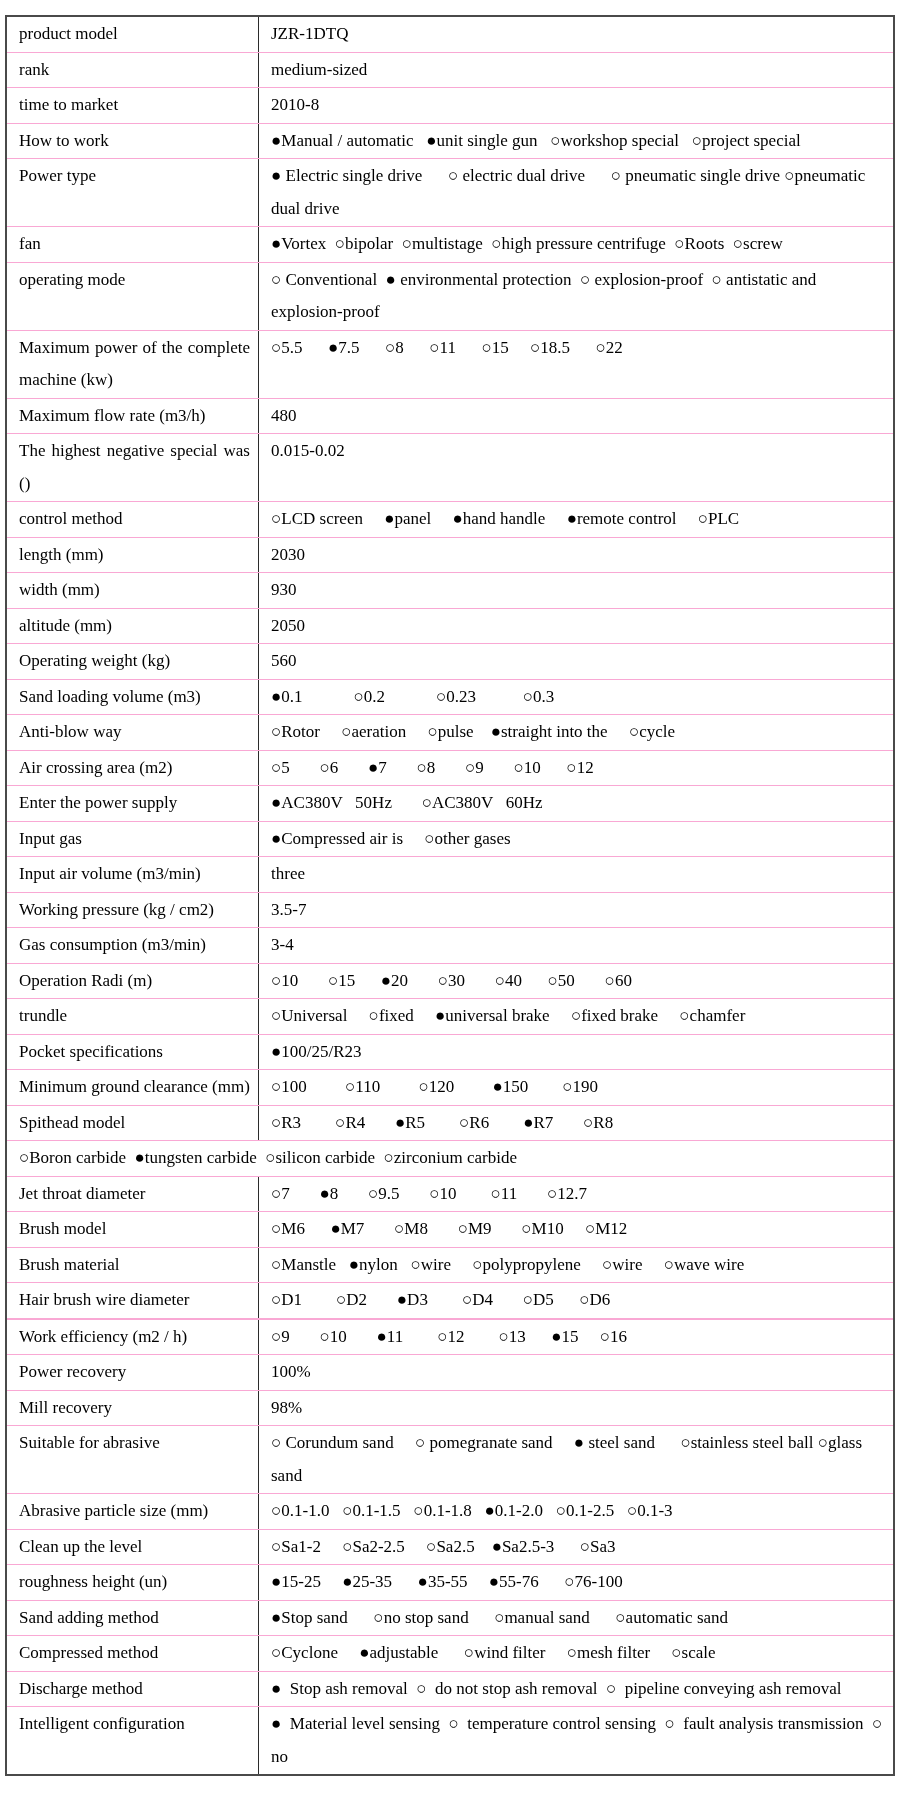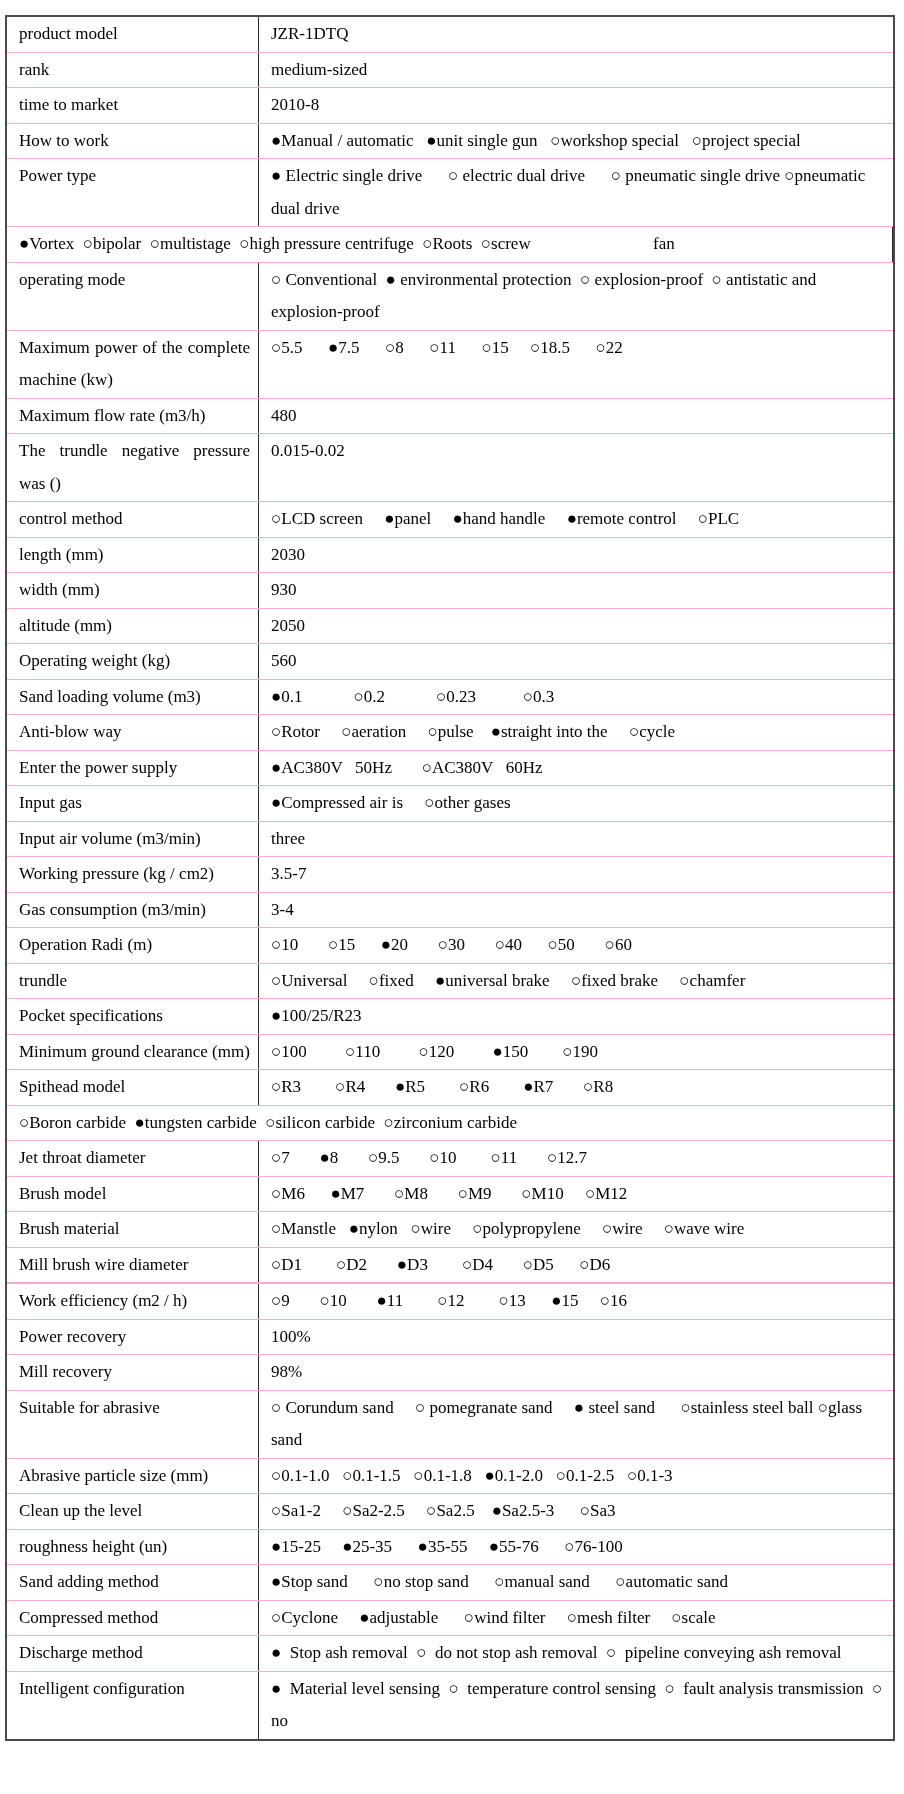--- a/index.html
+++ b/index.html
@@ -73,41 +73,41 @@
     <div class="td label">How to work</div>
     <div class="td value">●Manual / automatic   ●unit single gun   ○workshop special   ○project special</div>
   </div>
 
   <div class="tr">
     <div class="td label">Power type</div>
     <div class="td value">● Electric single drive      ○ electric dual drive      ○ pneumatic single drive ○pneumatic dual drive</div>
   </div>
 
   <div class="tr">
+    <div class="td label">fan</div>
     <div class="td value">●Vortex  ○bipolar  ○multistage  ○high pressure centrifuge  ○Roots  ○screw</div>
-    <div class="td label">fan</div>
   </div>
 
   <div class="tr">
     <div class="td label">operating mode</div>
     <div class="td value">○ Conventional  ● environmental protection  ○ explosion-proof  ○ antistatic and explosion-proof</div>
   </div>
 
   <div class="tr">
     <div class="td label">Maximum power of the complete machine (kw)</div>
     <div class="td value">○5.5      ●7.5      ○8      ○11      ○15     ○18.5      ○22</div>
   </div>
 
   <div class="tr">
     <div class="td label">Maximum flow rate (m3/h)</div>
     <div class="td value">480</div>
   </div>
 
   <div class="tr">
-    <div class="td label">The trundle negative pressure was ()</div>
+    <div class="td label">The highest negative special was ()</div>
     <div class="td value">0.015-0.02</div>
   </div>
 
   <div class="tr">
     <div class="td label">control method</div>
     <div class="td value">○LCD screen     ●panel     ●hand handle     ●remote control     ○PLC</div>
   </div>
 
   <div class="tr">
     <div class="td label">length (mm)</div>
@@ -132,20 +132,24 @@
   <div class="tr">
     <div class="td label">Sand loading volume (m3)</div>
     <div class="td value">●0.1            ○0.2            ○0.23           ○0.3</div>
   </div>
 
   <div class="tr">
     <div class="td label">Anti-blow way</div>
     <div class="td value">○Rotor     ○aeration     ○pulse    ●straight into the     ○cycle</div>
   </div>
 
+  <div class="tr">
+    <div class="td label">Air crossing area (m2)</div>
+    <div class="td value">○5       ○6       ●7       ○8       ○9       ○10      ○12</div>
+  </div>
 
   <div class="tr">
     <div class="td label">Enter the power supply</div>
     <div class="td value">●AC380V   50Hz       ○AC380V   60Hz</div>
   </div>
 
   <div class="tr">
     <div class="td label">Input gas</div>
     <div class="td value">●Compressed air is     ○other gases</div>
   </div>
@@ -203,21 +207,21 @@
     <div class="td label">Brush model</div>
     <div class="td value">○M6      ●M7       ○M8       ○M9       ○M10     ○M12</div>
   </div>
 
   <div class="tr">
     <div class="td label">Brush material</div>
     <div class="td value">○Manstle   ●nylon   ○wire     ○polypropylene     ○wire     ○wave wire</div>
   </div>
 
   <div class="tr">
-    <div class="td label">Mill brush wire diameter</div>
+    <div class="td label">Hair brush wire diameter</div>
     <div class="td value">○D1        ○D2       ●D3        ○D4       ○D5      ○D6</div>
   </div>
 
   <div class="tr">
   </div>
 
   <div class="tr">
     <div class="td label">Work efficiency (m2 / h)</div>
     <div class="td value">○9       ○10       ●11        ○12        ○13      ●15     ○16</div>
   </div>

